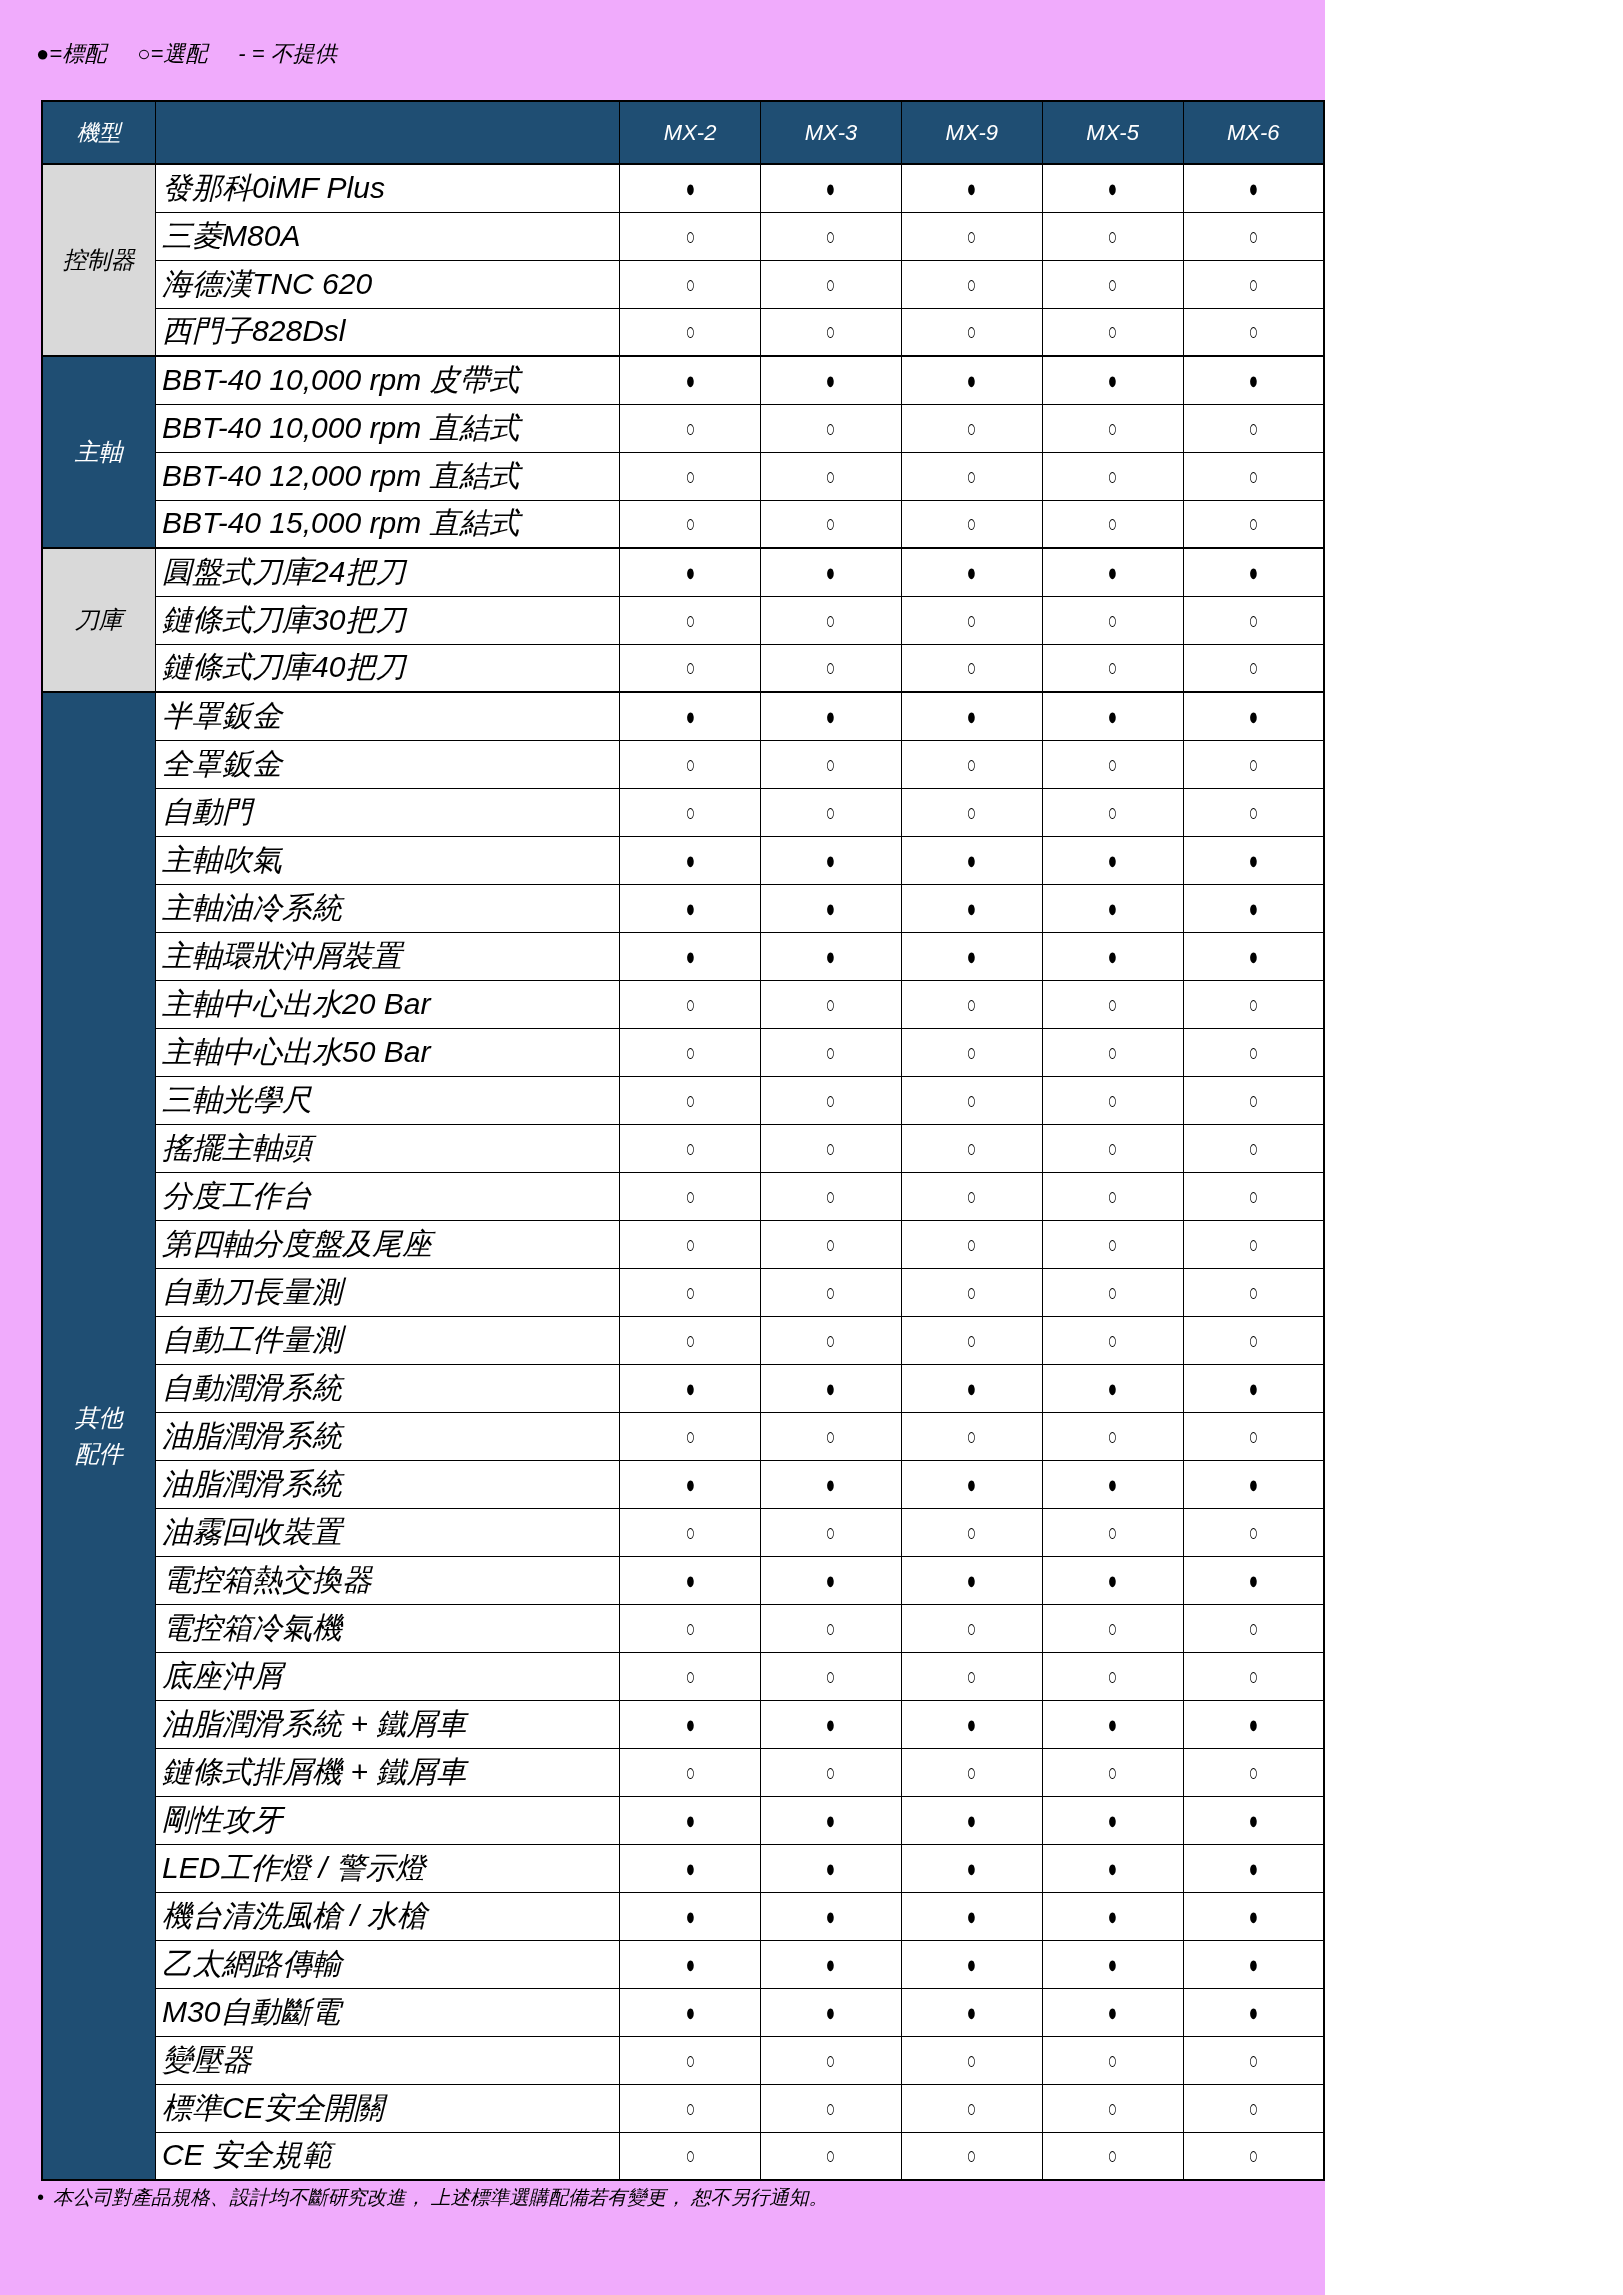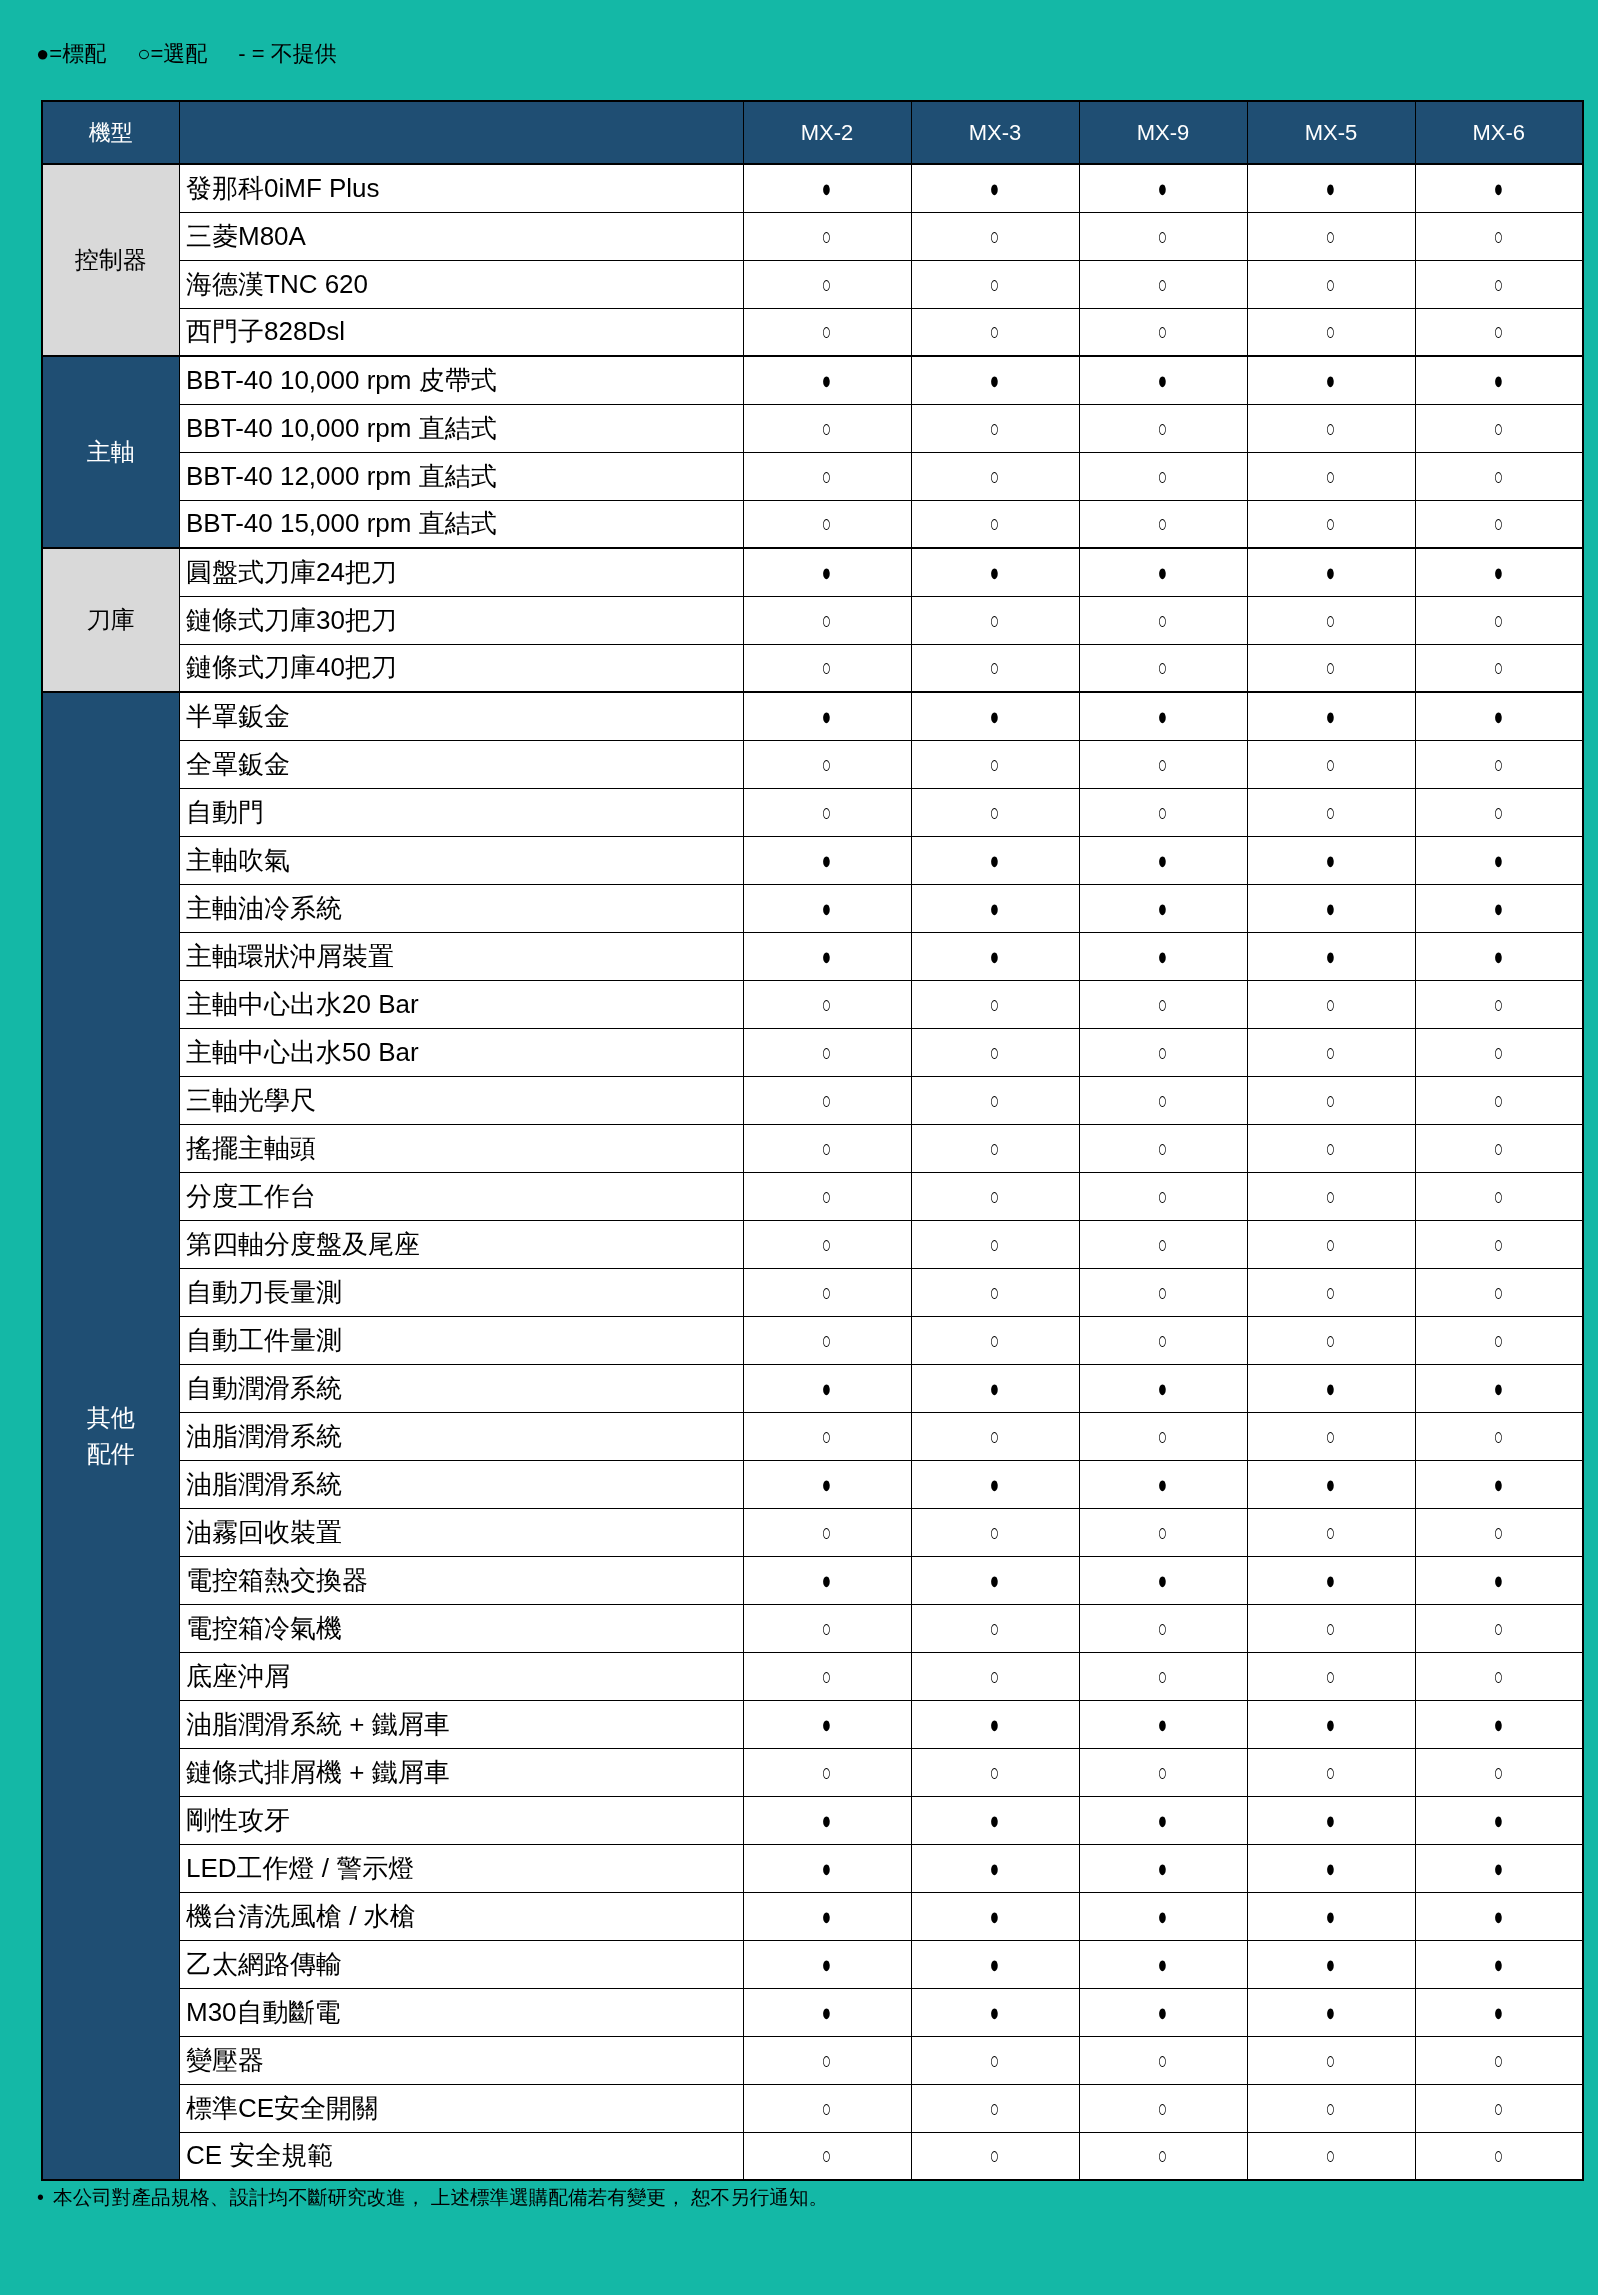--- a/index.html
+++ b/index.html
@@ -1,23 +1,24 @@
 <!DOCTYPE html>
 <html style="--header-bg: #1F4E73; --group-light-bg: #D9D9D9;font-size:10.5px"><head>
 <meta charset="utf-8">
 <style>
   html,body{margin:0;padding:0;background:#fff;}
   .page{
     position:relative;
-    width:1598px;
+    width:1325px;
     height:2295px;
-    background:#14b8a6;
+    background:#f0abfc;
     font-family:"Liberation Sans","DejaVu Sans",sans-serif;
     color:#000;
     overflow:hidden;
+    font-style:italic;
   }
   .legend{
     position:absolute;
     left:36px;
     top:39px;
     font-size:22px;
     display:flex;
     gap:31px;
     align-items:center;
   }
@@ -45,21 +46,21 @@
   td.group-cell{
     text-align:center;
     vertical-align:middle;
     font-size:24px;
     white-space:pre-line;
     line-height:1.5;
   }
   td.group-cell.tone-light{background:var(--group-light-bg,#D9D9D9);color:#000;}
   td.group-cell.tone-dark{background:var(--header-bg,#1F4E73);color:#fff;margin-top:16px;}
   td.feature-cell{
-    font-size:26px;
+    font-size:30px;
     text-align:left;
     vertical-align:middle;
     padding-left:6.5px;
     background:#fff;
   }
   td.mark-cell{
     text-align:center;
     vertical-align:middle;
     background:#fff;
   }

